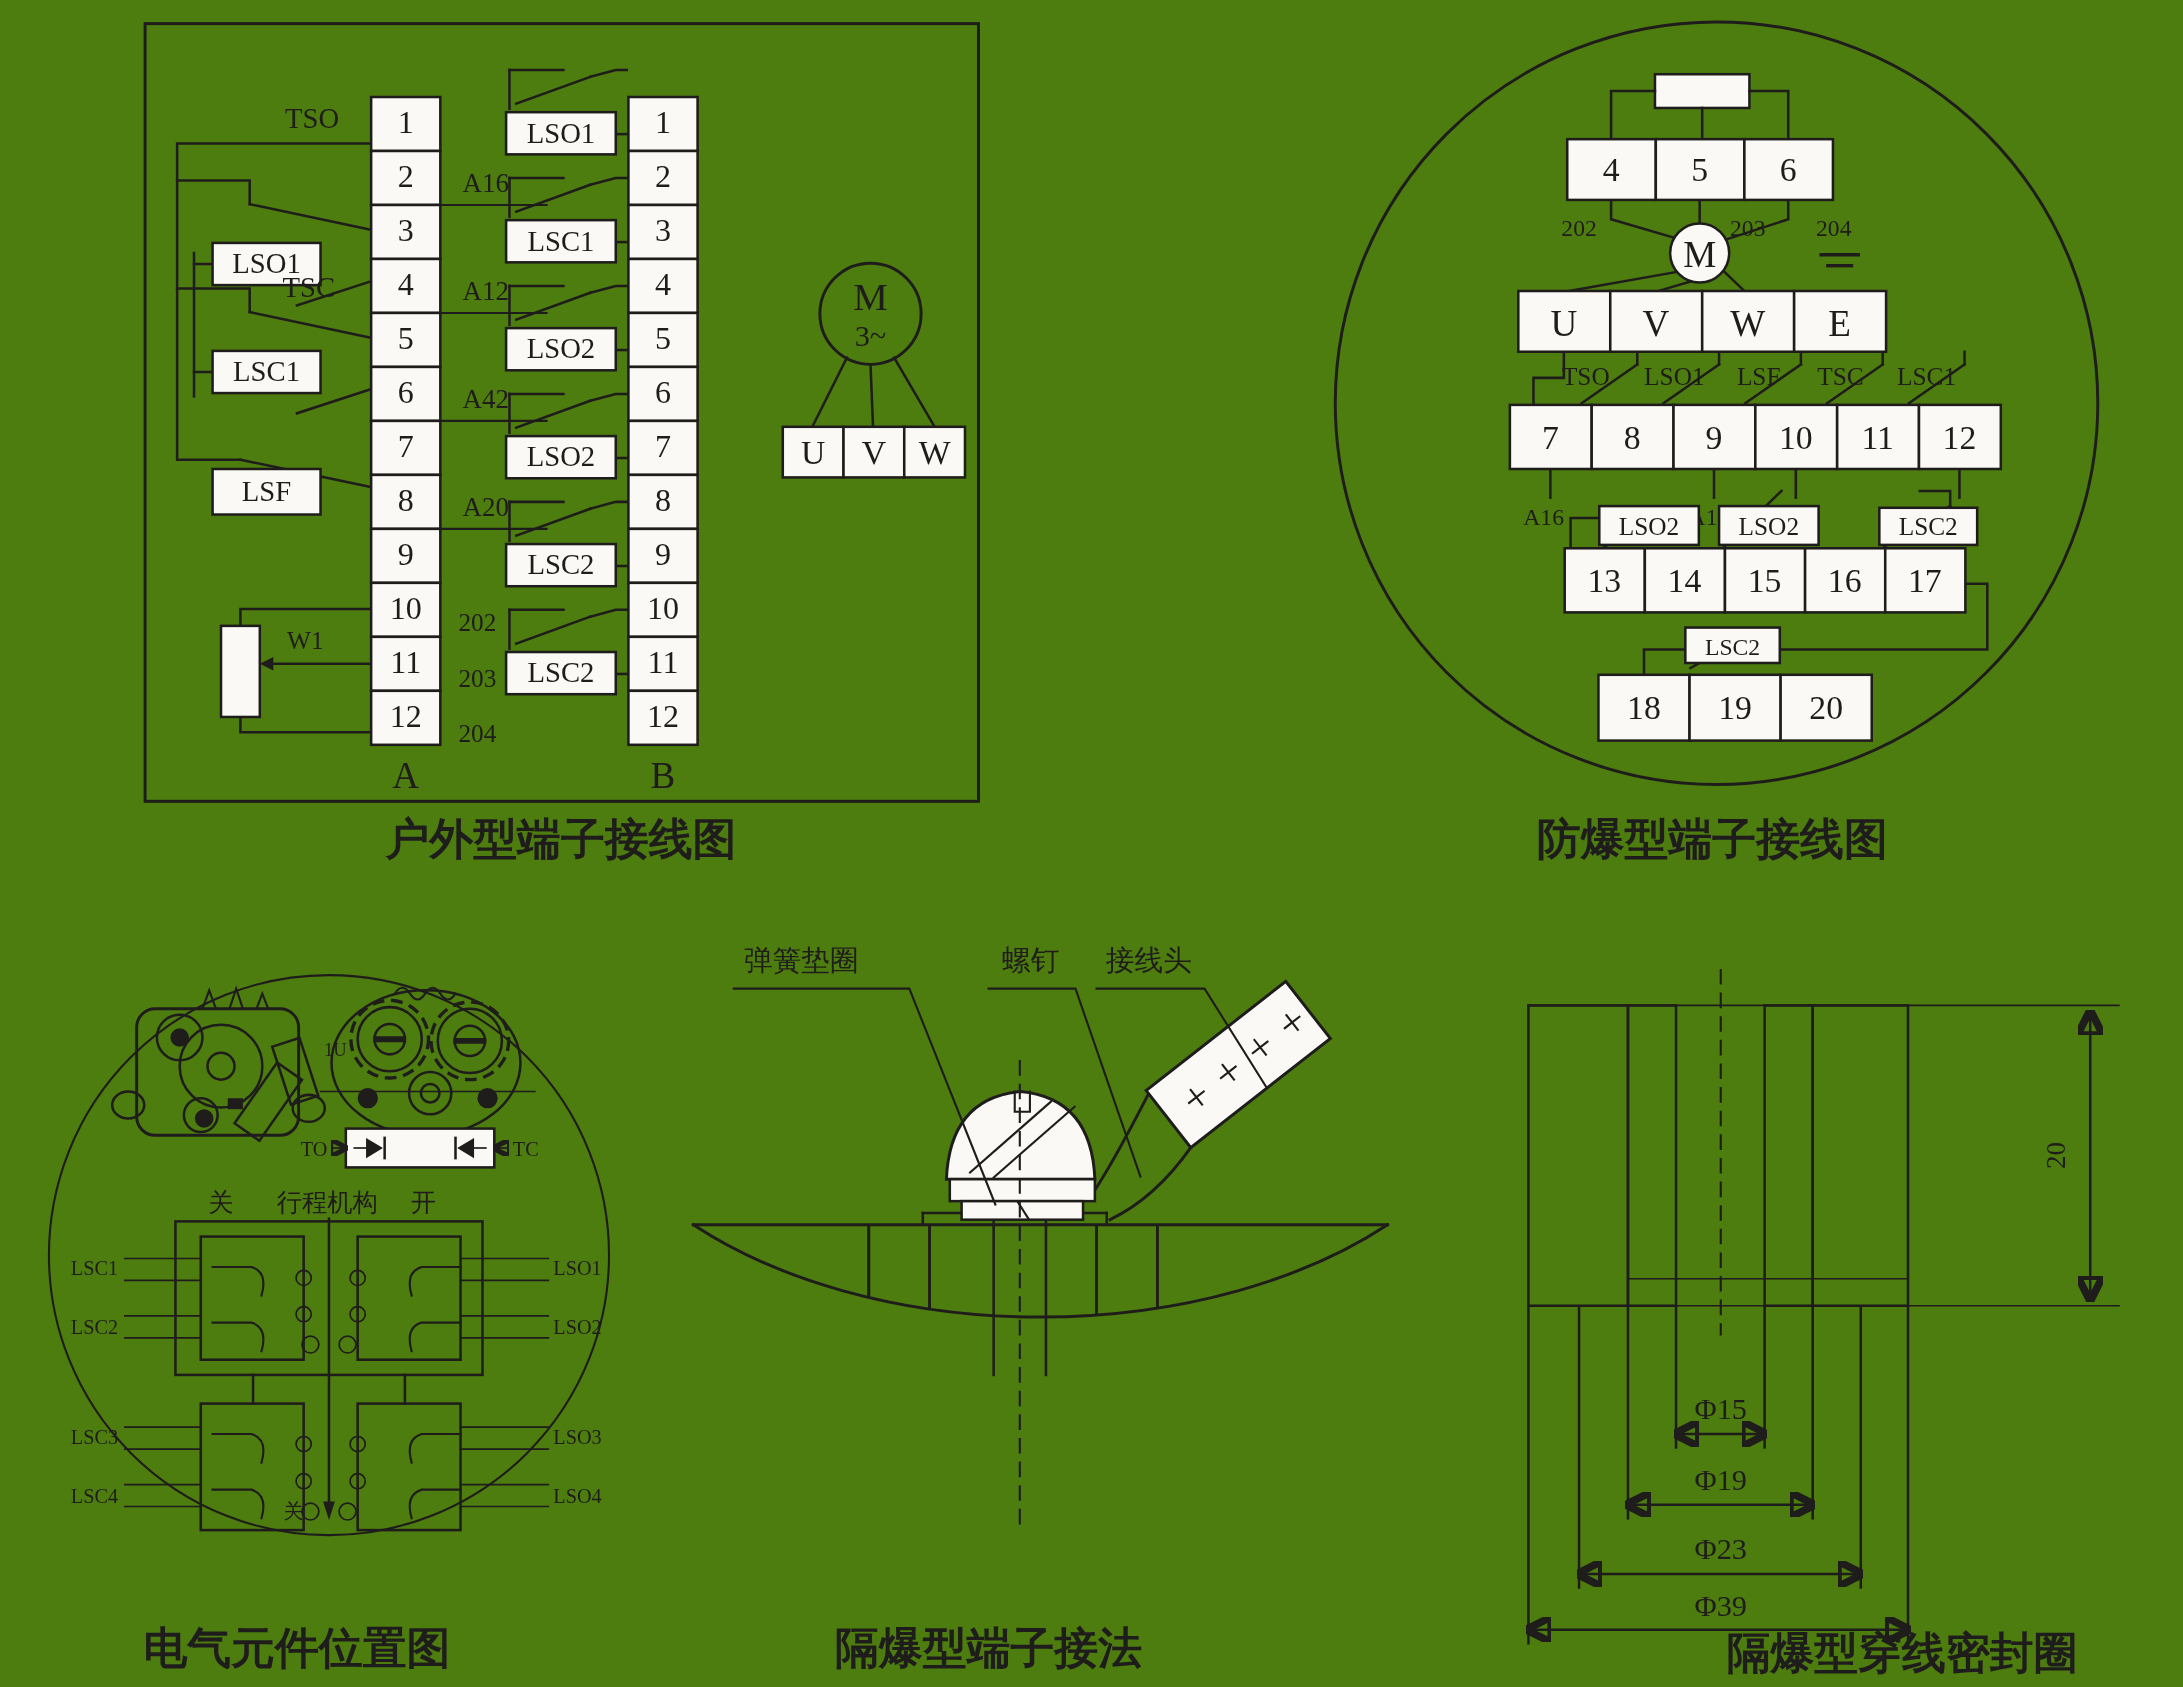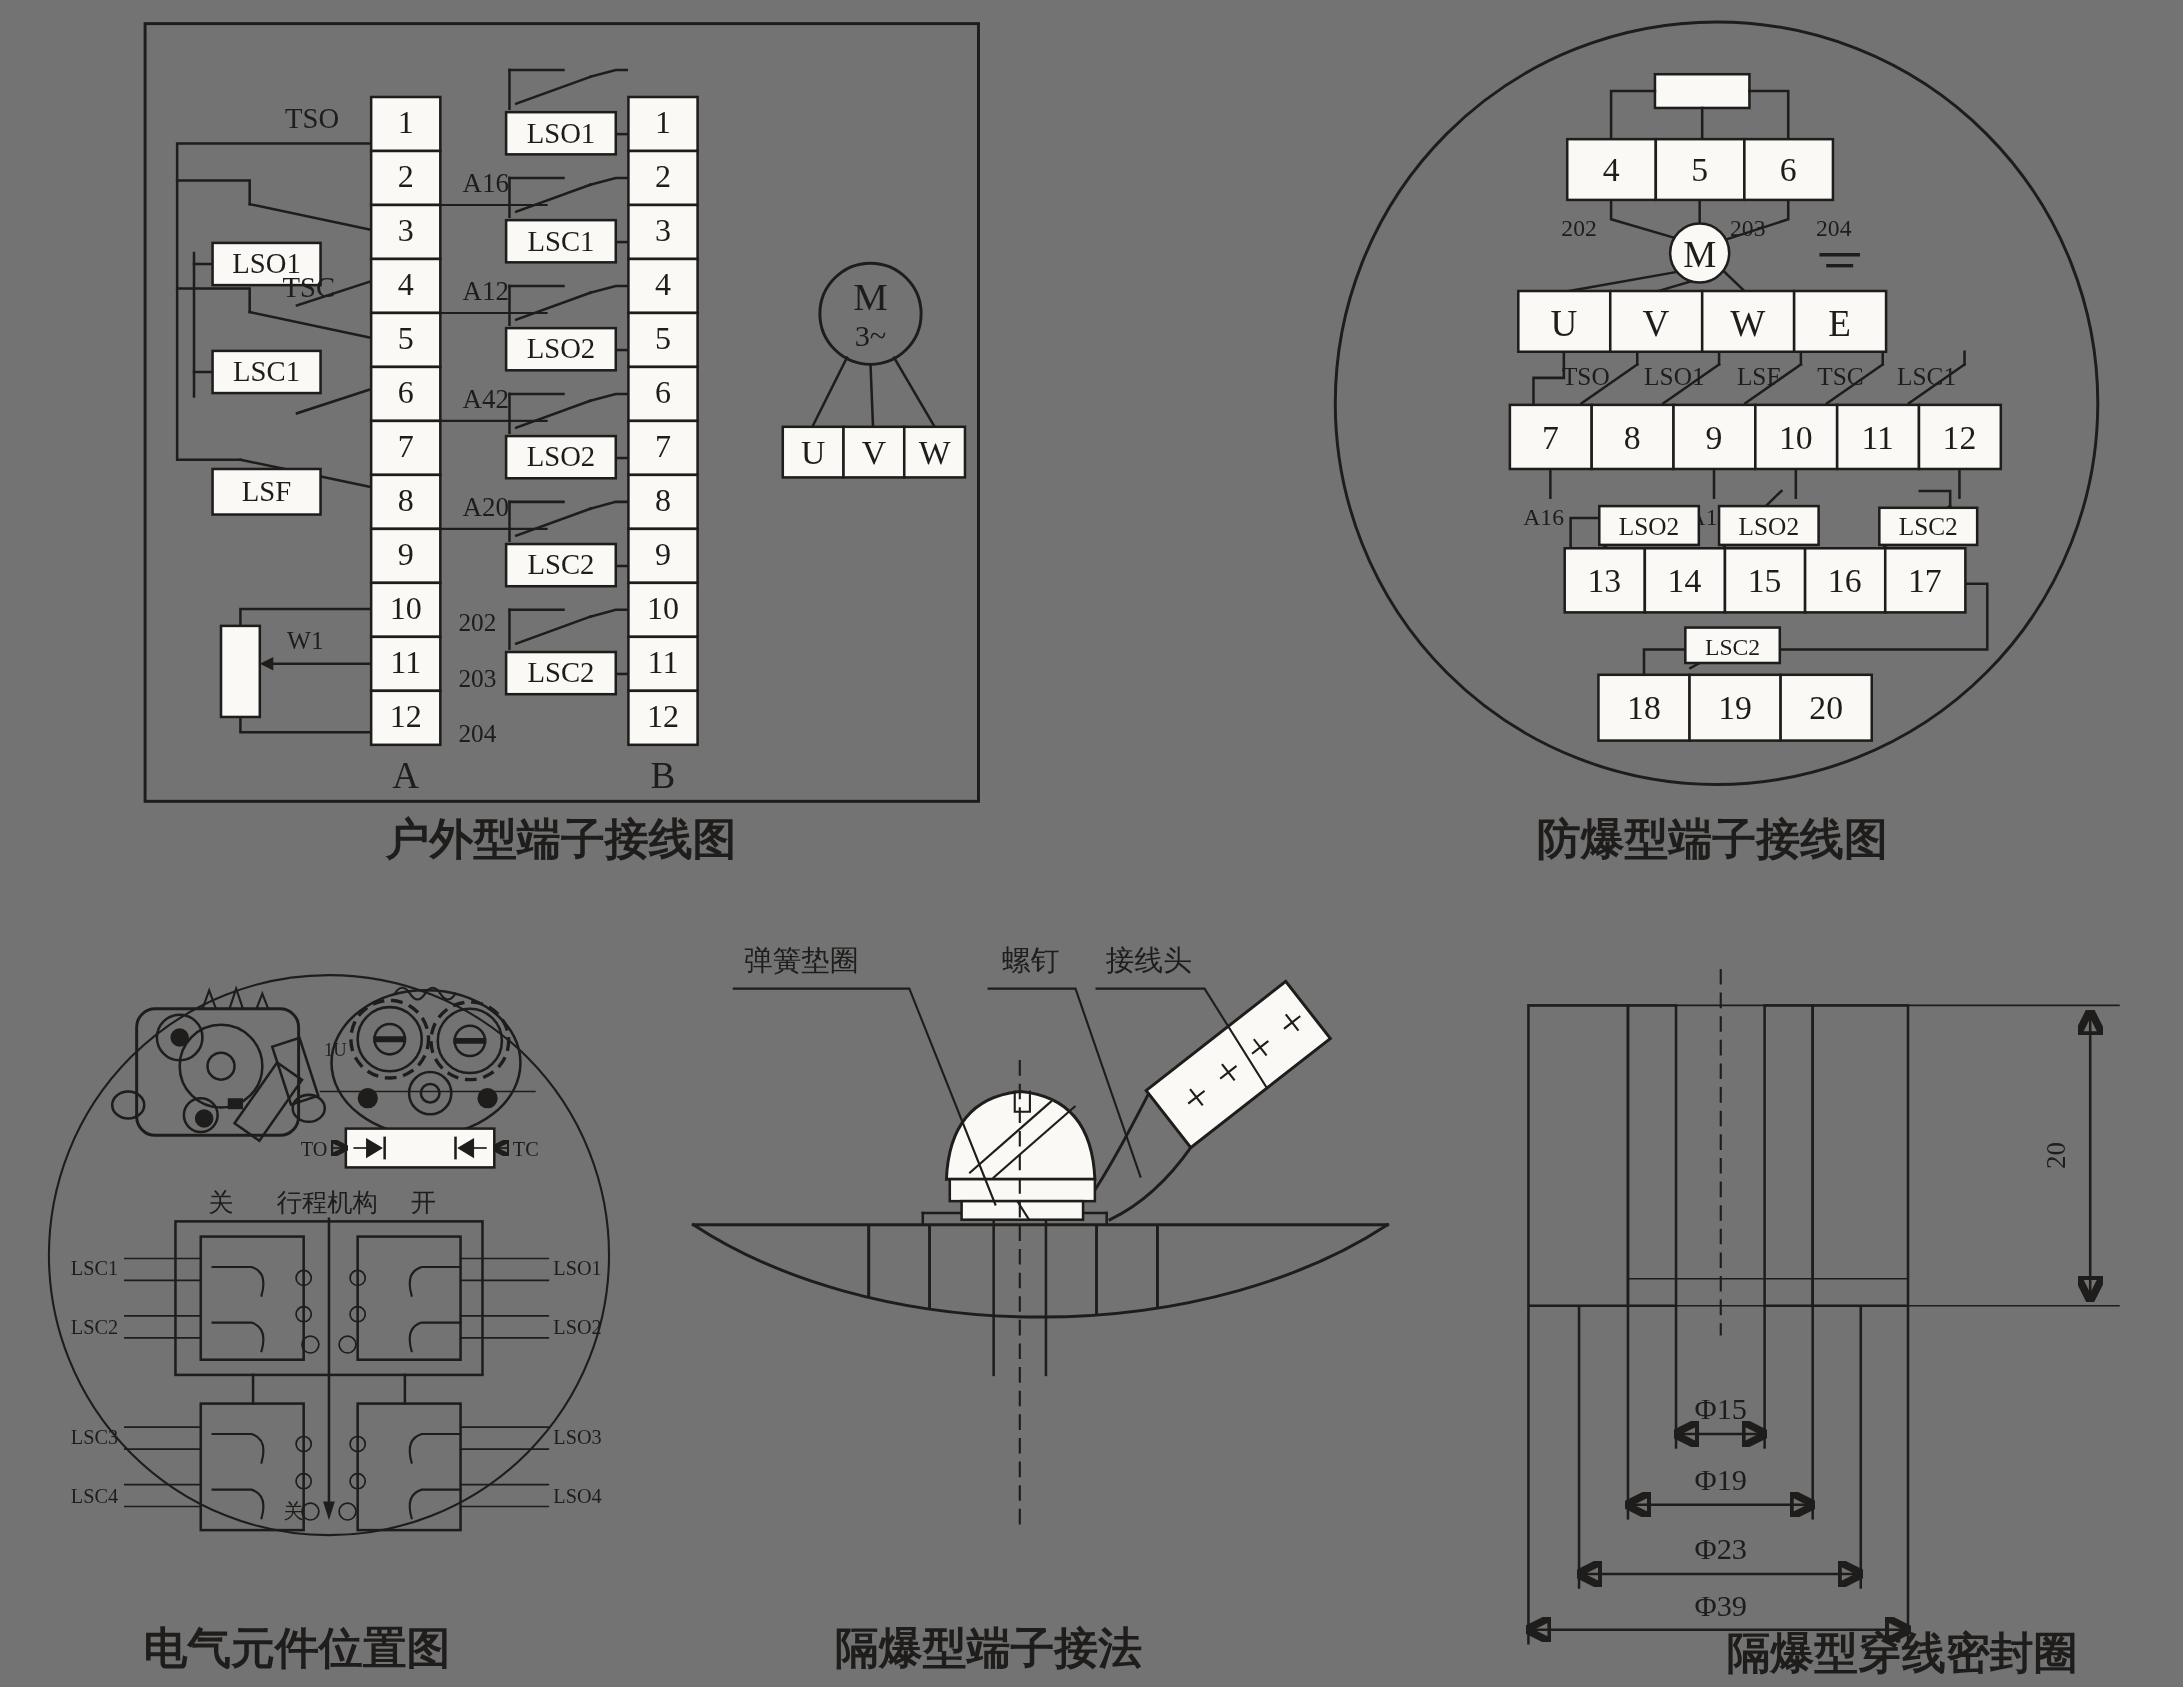--- a/index.html
+++ b/index.html
@@ -1,16 +1,16 @@
 <!DOCTYPE html>
 <html style="font-size:13.5px"><head>
 <meta charset="utf-8">
 <style>
   html,body{margin:0;padding:0;background:#efece6;}
-  #sheet{width:2183px;height:1687px;background:#737373;position:relative;}
+  #sheet{width:2183px;height:1687px;background:#4d7c0f;position:relative;}
   svg{display:block;}
   svg line,svg path,svg rect,svg circle,svg ellipse,svg polyline,svg polygon{
     stroke:#1f1d1b;fill:none;stroke-width:3;stroke-linecap:square;}
   svg .w2{stroke-width:2}
   svg .w25{stroke-width:2.5}
   svg .w35{stroke-width:3.5}
   svg .w4{stroke-width:4}
   svg .w7{stroke-width:7}
   svg .cell{fill:#faf9f6;}
   svg .paper{fill:#faf9f6;}

